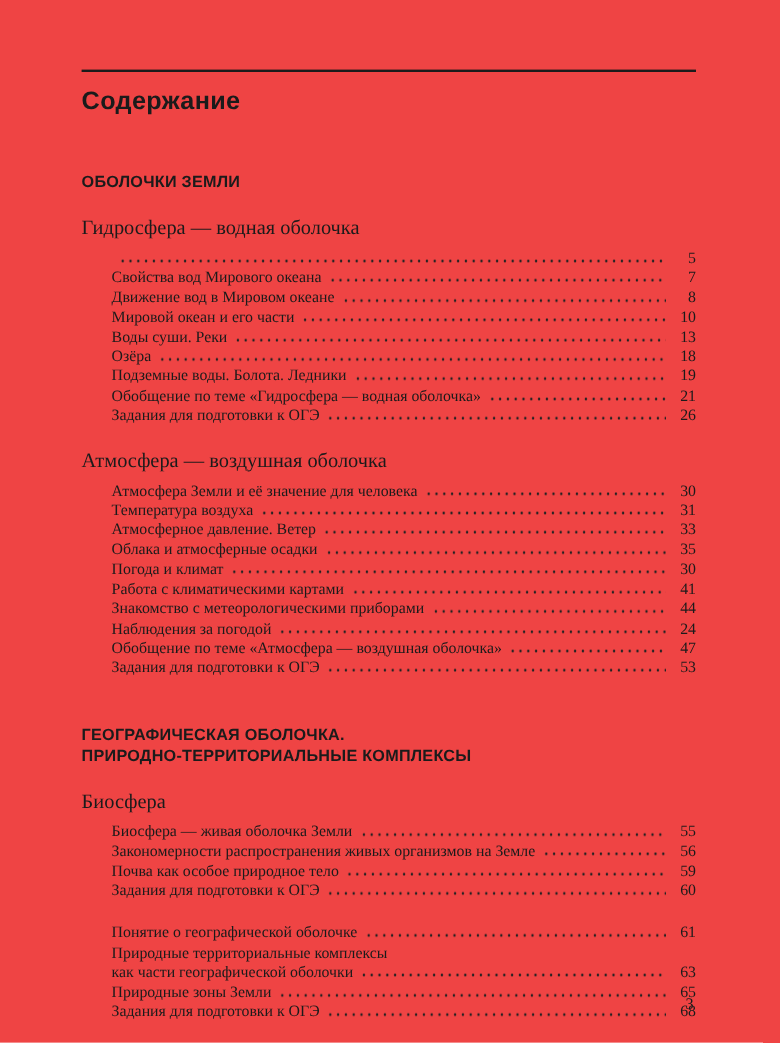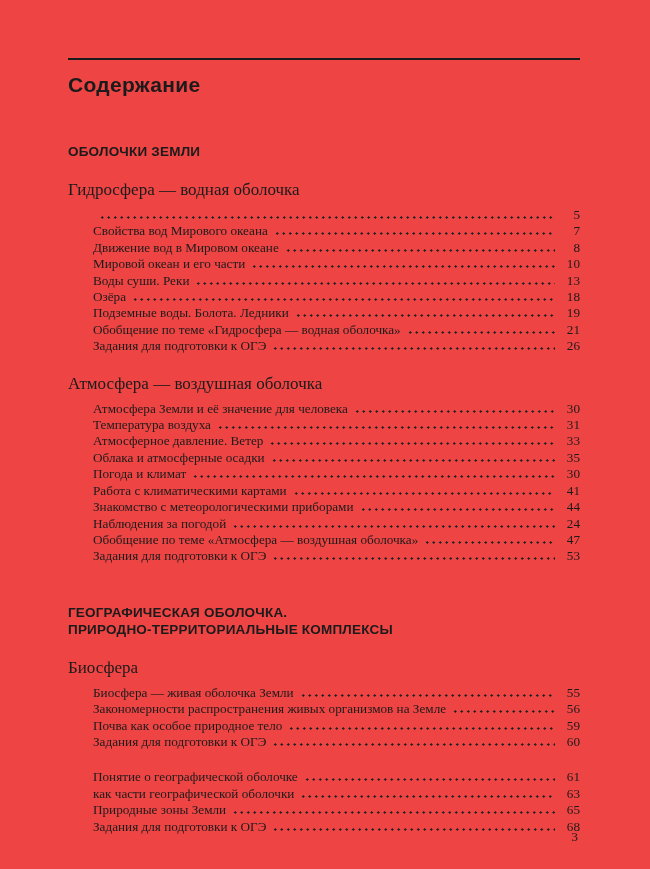--- a/index.html
+++ b/index.html
@@ -264,20 +264,21 @@
         <div class="subsection">
           <div class="entries">
             <div class="entry">
               <div class="entry-row">
                 <span class="entry-text">Понятие о географической оболочке</span>
                 <span class="leader"></span>
                 <span class="page-num">61</span>
               </div>
             </div>
             <div class="entry">
+              <div class="entry-line">Природные территориальные комплексы</div>
               <div class="entry-row">
                 <span class="entry-text">как части географической оболочки</span>
                 <span class="leader"></span>
                 <span class="page-num">63</span>
               </div>
             </div>
             <div class="entry">
               <div class="entry-row">
                 <span class="entry-text">Природные зоны Земли</span>
                 <span class="leader"></span>

